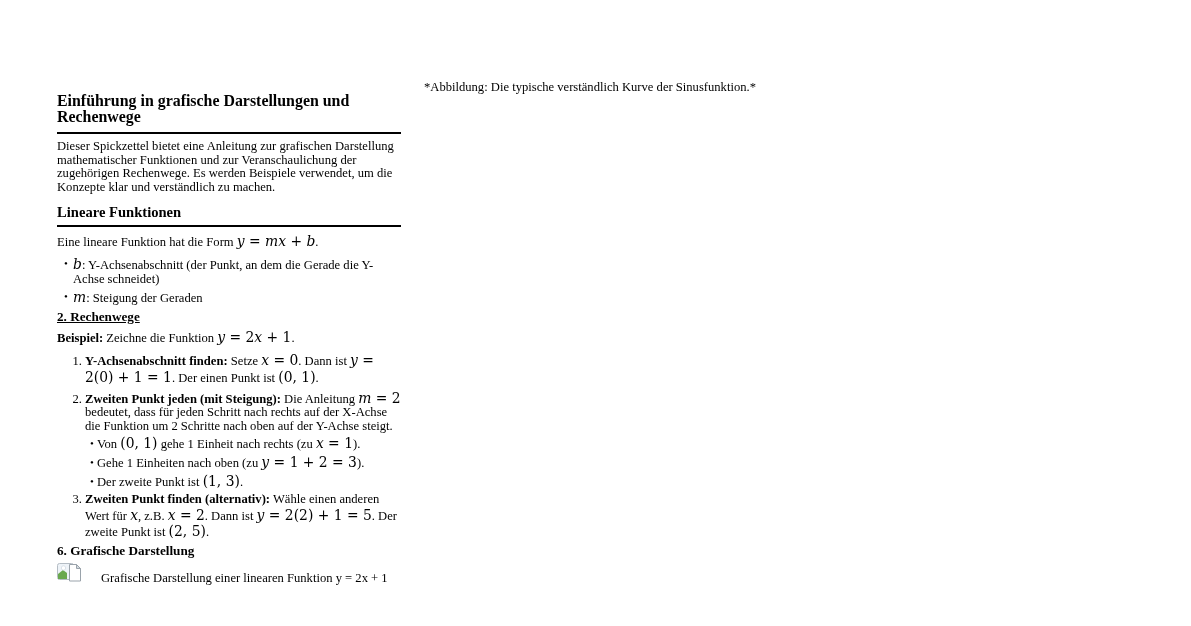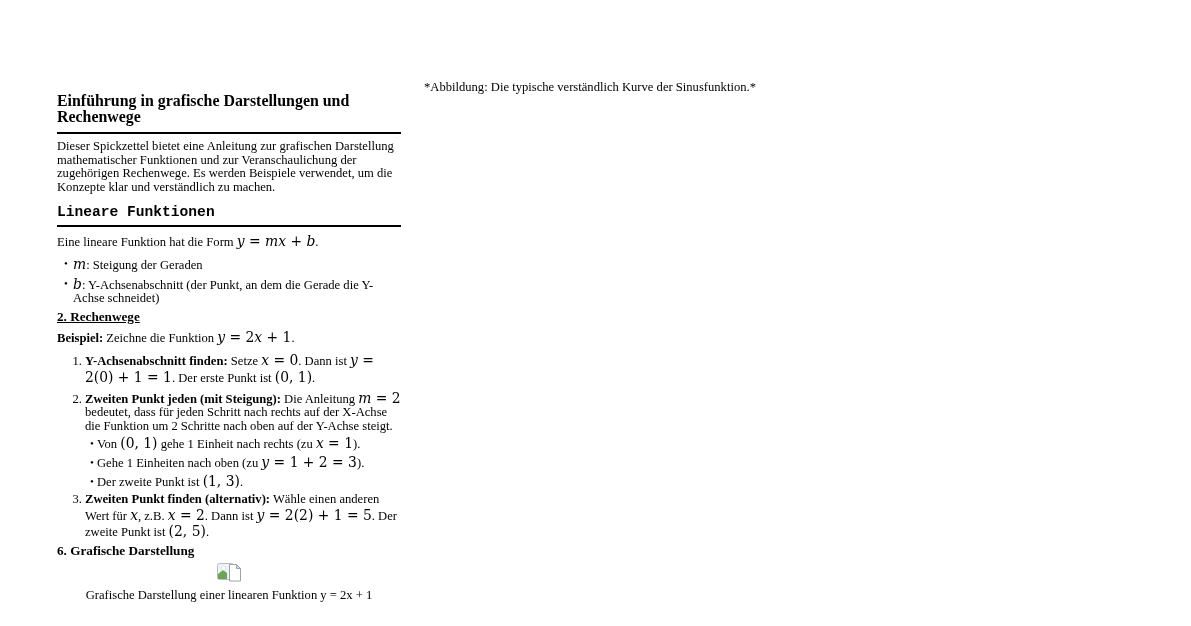--- a/index.html
+++ b/index.html
@@ -39,21 +39,20 @@
     padding-bottom: 7px;
     border-bottom: 2px solid #000000;
   }
   h2 {
     font-size: 14.6px;
     line-height: 15px;
     font-weight: bold;
     margin: 11px 0 6px 0;
     padding-bottom: 5px;
     border-bottom: 2px solid #000000;
-    font-family: Liberation Mono, monospace;
   }
   h3 {
     font-size: 13.2px;
     line-height: 14px;
     font-weight: bold;
     margin: 4px 0 0 0;
   }
   p { margin: 0; }
   .intro    { margin-top: 6px; }
   .formline { margin-top: 6px; }
@@ -102,23 +101,22 @@
   .math {
     font-family: "DejaVu Serif", serif;
     font-size: 1.1em;
     line-height: normal;
   }
   .math i { font-style: italic; }
   b { font-weight: bold; }
   .imgline {
     margin-top: 4px;
     display: flex;
-    align-items: center;
-    gap: 1px;
-    flex-direction: column;
+    align-items: flex-end;
+    gap: 19px;
   }
   .imgline svg { flex: none; display: block; }
   .imgline .alt { padding-top: 2px; }
   .caption { margin: 0; }
 </style>
 </head>
 <body>
 
 <div class="page">
 
@@ -127,30 +125,30 @@
     <h1>Einführung in grafische Darstellungen und Rechenwege</h1>
 
     <p class="intro">Dieser Spickzettel bietet eine Anleitung zur grafischen Darstellung mathematischer Funktionen und zur Veranschaulichung der zugehörigen Rechenwege. Es werden Beispiele verwendet, um die Konzepte klar und verständlich zu machen.</p>
 
     <h2>Lineare Funktionen</h2>
 
     <p class="formline"><span>Eine lineare Funktion hat die Form </span><span class="math"><i>y</i> = <i>mx</i> + <i>b</i></span><span>.</span></p>
 
 
     <ul class="def">
+      <li><span class="math"><i>b</i></span><span>: Y-Achsenabschnitt (der Punkt, an dem die Gerade die Y-Achse schneidet)</span></li>
       <li><span class="math"><i>m</i></span><span>: Steigung der Geraden</span></li>
-      <li><span class="math"><i>b</i></span><span>: Y-Achsenabschnitt (der Punkt, an dem die Gerade die Y-Achse schneidet)</span></li>
     </ul>
 
     <h3 class="calc">2. Rechenwege</h3>
 
     <p class="example"><b>Beispiel:</b><span> Zeichne die Funktion </span><span class="math"><i>y</i> = 2<i>x</i> + 1</span><span>.</span></p>
 
     <ol class="steps">
-      <li><b>Y-Achsenabschnitt finden:</b><span> Setze </span><span class="math"><i>x</i> = 0</span><span>. Dann ist </span><span class="math"><i>y</i> = 2(0) + 1 = 1</span><span>. Der erste Punkt ist </span><span class="math">(0, 1)</span><span>.</span></li>
+      <li><b>Y-Achsenabschnitt finden:</b><span> Setze </span><span class="math"><i>x</i> = 0</span><span>. Dann ist </span><span class="math"><i>y</i> = 2(0) + 1 = 1</span><span>. Der einen Punkt ist </span><span class="math">(0, 1)</span><span>.</span></li>
 
       <li><b>Zweiten Punkt jeden (mit Steigung):</b><span> Die Anleitung </span><span class="math"><i>m</i> = 2</span><span> bedeutet, dass für jeden Schritt nach rechts auf der X-Achse die Funktion um 2 Schritte nach oben auf der Y-Achse steigt.</span>
         <ul class="sub">
           <li><span>Von </span><span class="math">(0, 1)</span><span> gehe 1 Einheit nach rechts (zu </span><span class="math"><i>x</i> = 1</span><span>).</span></li>
           <li><span>Gehe 1 Einheiten nach oben (zu </span><span class="math"><i>y</i> = 1 + 2 = 3</span><span>).</span></li>
           <li><span>Der zweite Punkt ist </span><span class="math">(1, 3)</span><span>.</span></li>
         </ul>
       </li>
 
       <li><b>Zweiten Punkt finden (alternativ):</b><span> Wähle einen anderen Wert für </span><span class="math"><i>x</i></span><span>, z.B. </span><span class="math"><i>x</i> = 2</span><span>. Dann ist </span><span class="math"><i>y</i> = 2(2) + 1 = 5</span><span>. Der zweite Punkt ist </span><span class="math">(2, 5)</span><span>.</span></li>

